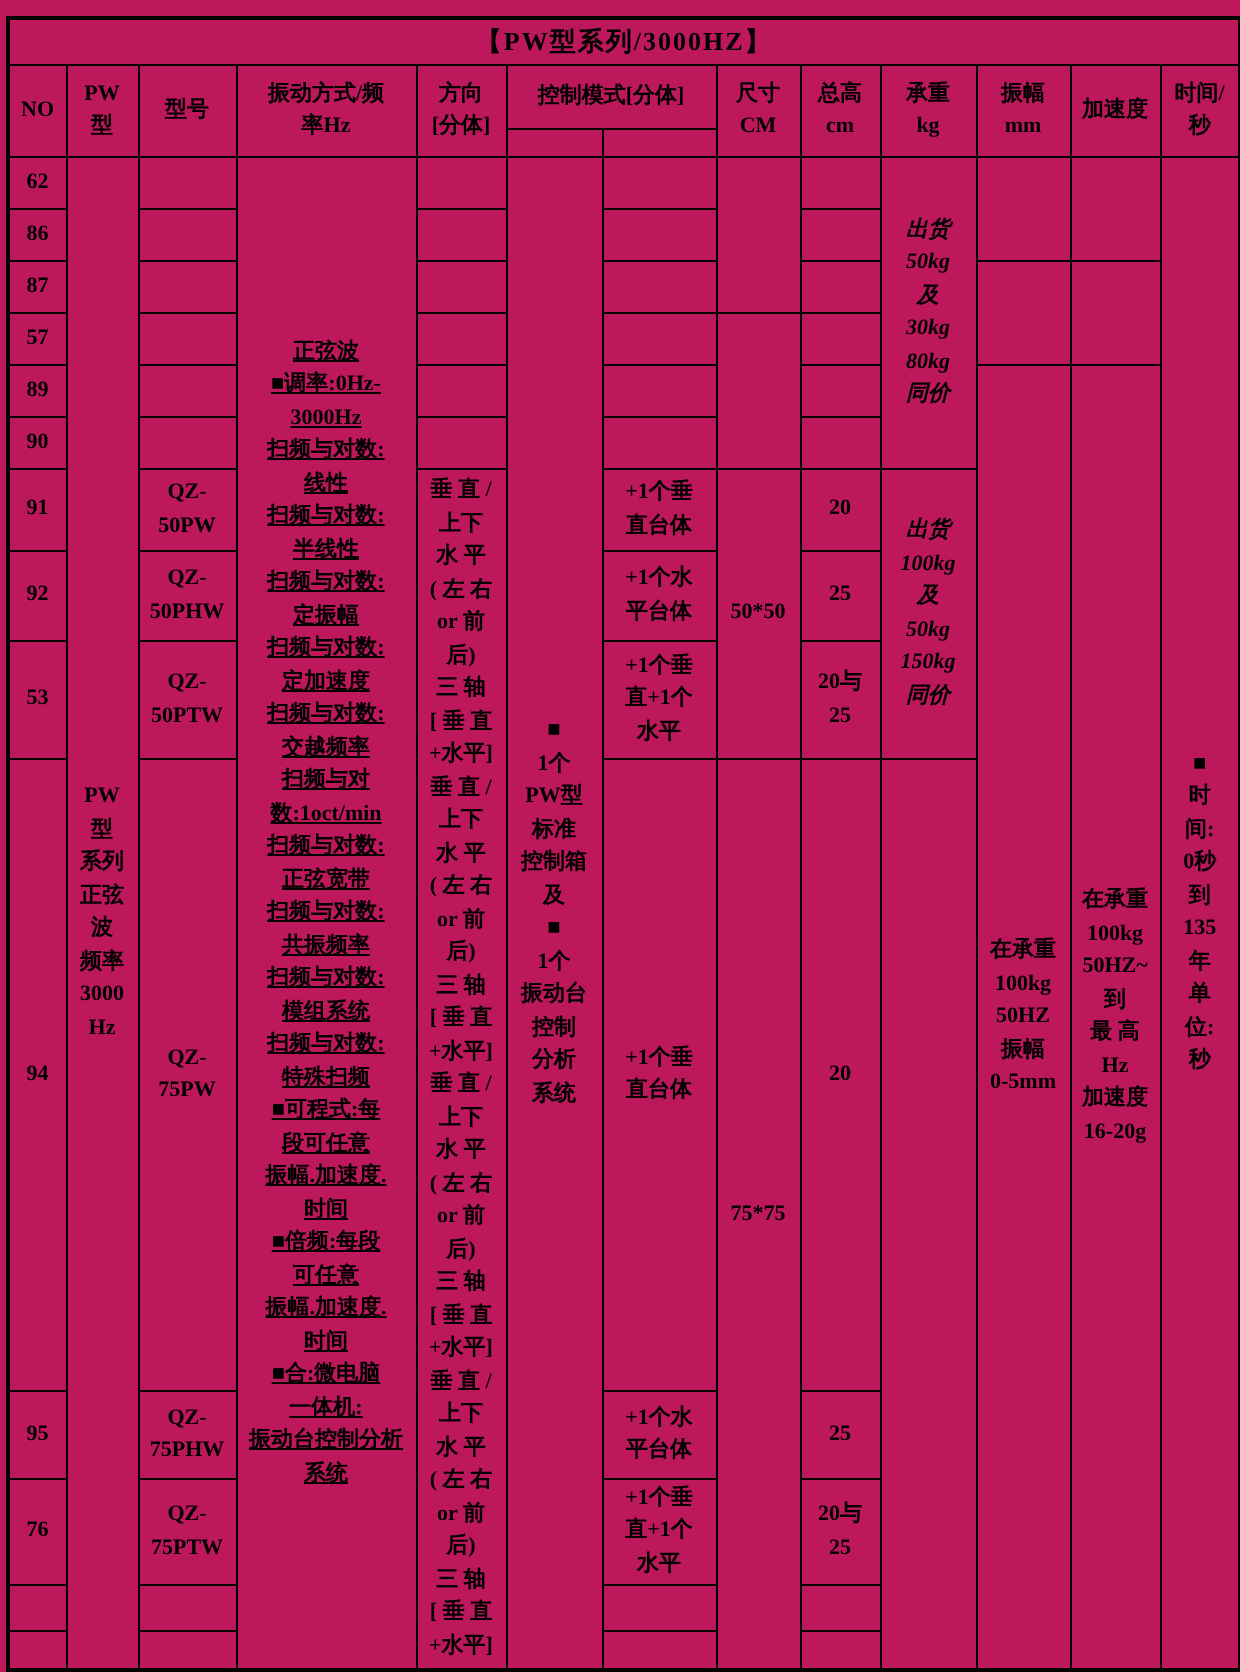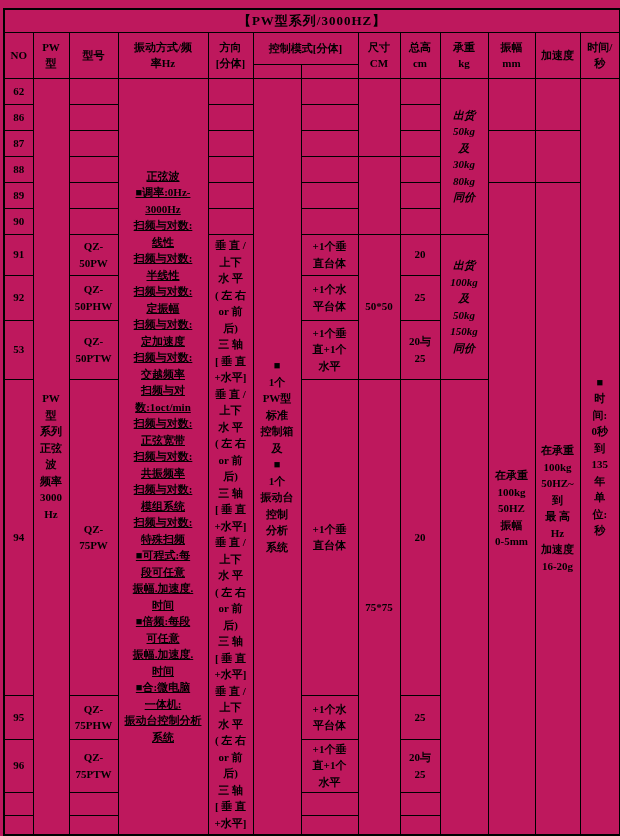--- a/index.html
+++ b/index.html
@@ -176,21 +176,21 @@
     <td>87</td>
     <td class="model-cell"></td>
     <td></td>
     <td></td>
     <td></td>
     <td rowspan="2"></td>
     <td rowspan="2"></td>
   </tr>
 
   <tr style="height:26px">
-    <td>88</td>
+    <td>57</td>
     <td class="model-cell"></td>
     <td></td>
     <td></td>
     <td rowspan="3"></td>
     <td></td>
   </tr>
 
   <tr style="height:26px">
     <td>89</td>
     <td class="model-cell"></td>
@@ -306,21 +306,21 @@
   <tr style="height:44px">
     <td>95</td>
     <td class="model-cell">QZ-
 75PHW</td>
     <td class="t-left">+1个水
 平台体</td>
     <td>25</td>
   </tr>
 
   <tr style="height:53px">
-    <td>96</td>
+    <td>76</td>
     <td class="model-cell">QZ-
 75PTW</td>
     <td class="t-left">+1个垂
 直+1个
 水平</td>
     <td>20与
 25</td>
   </tr>
 
   <tr style="height:23px">

